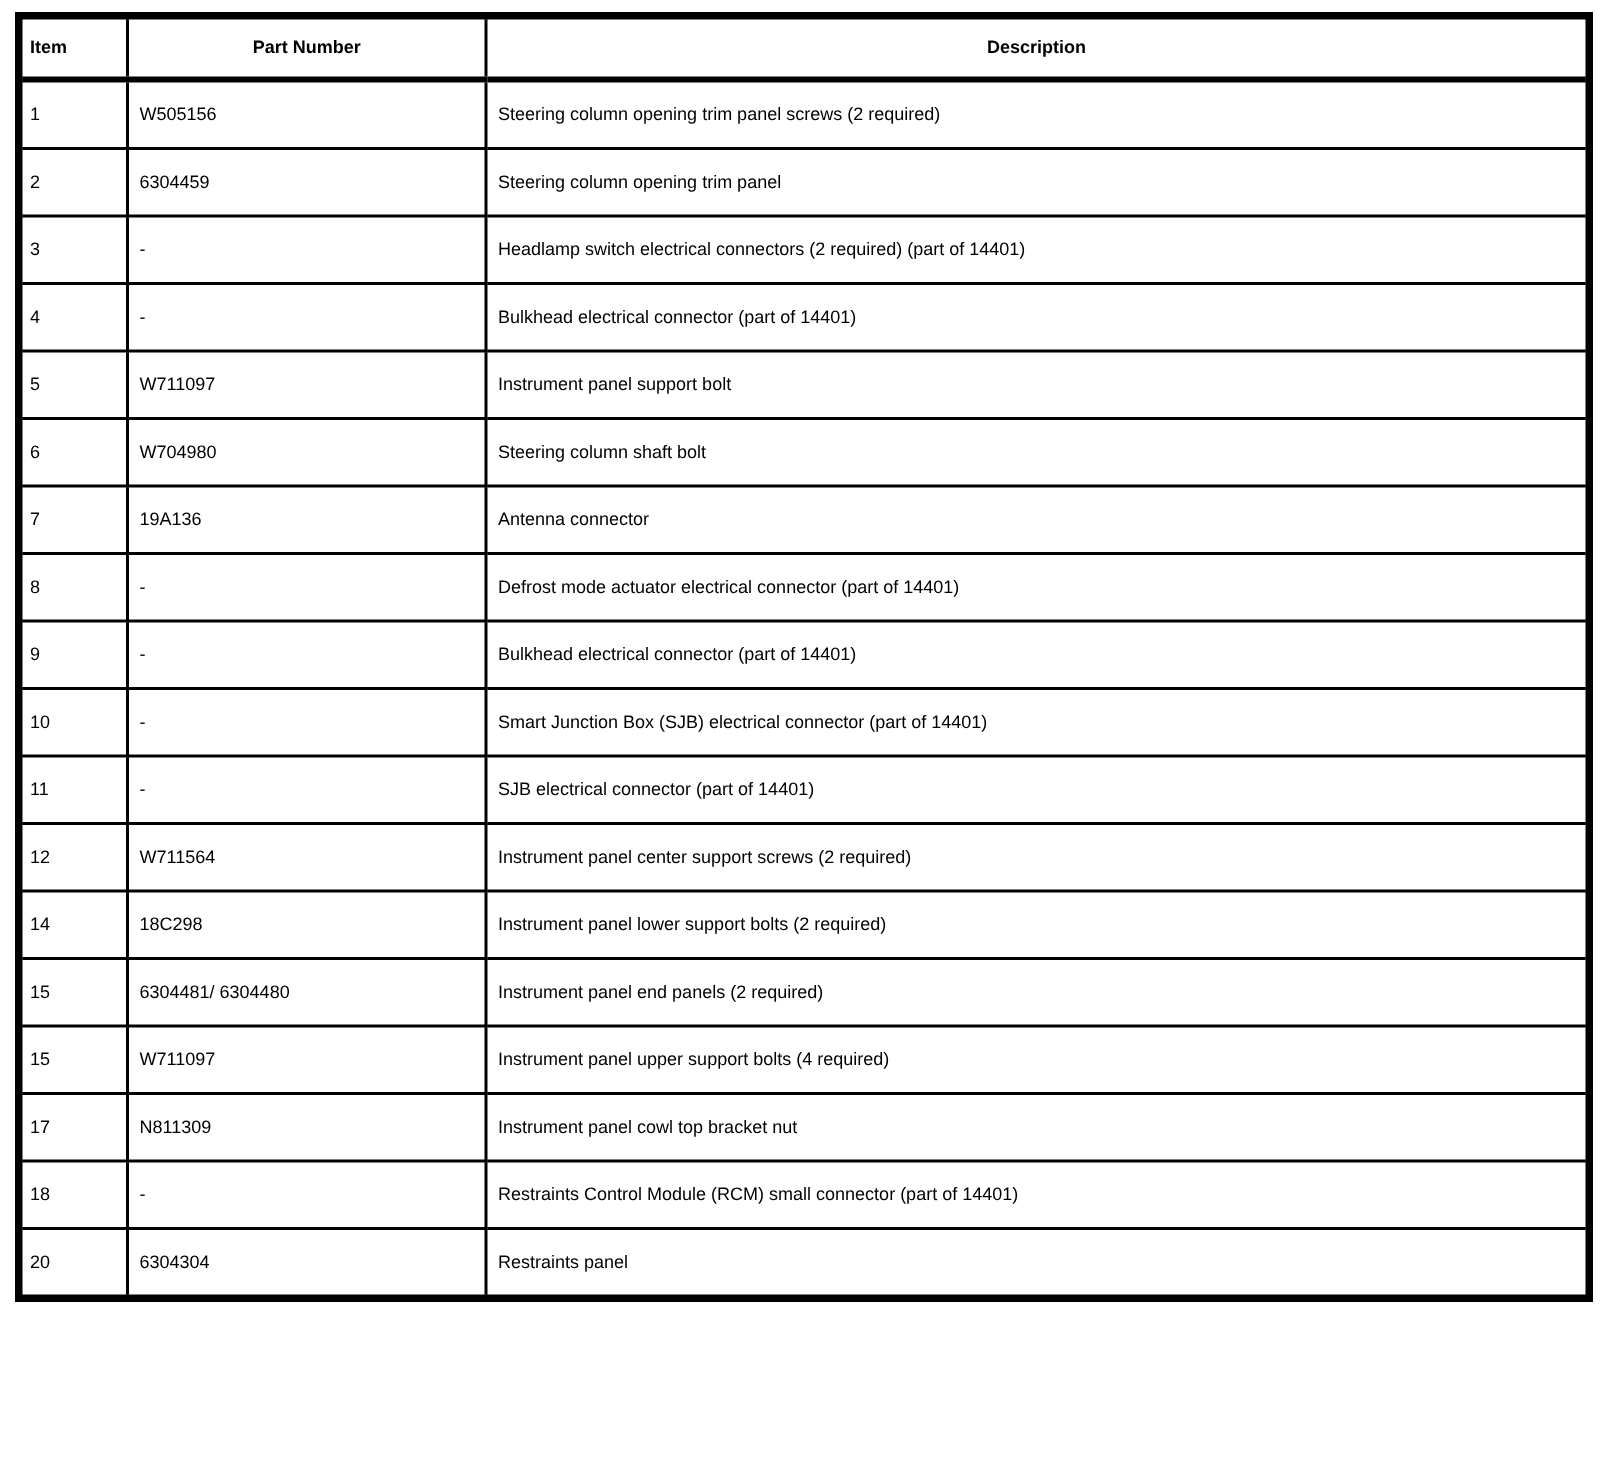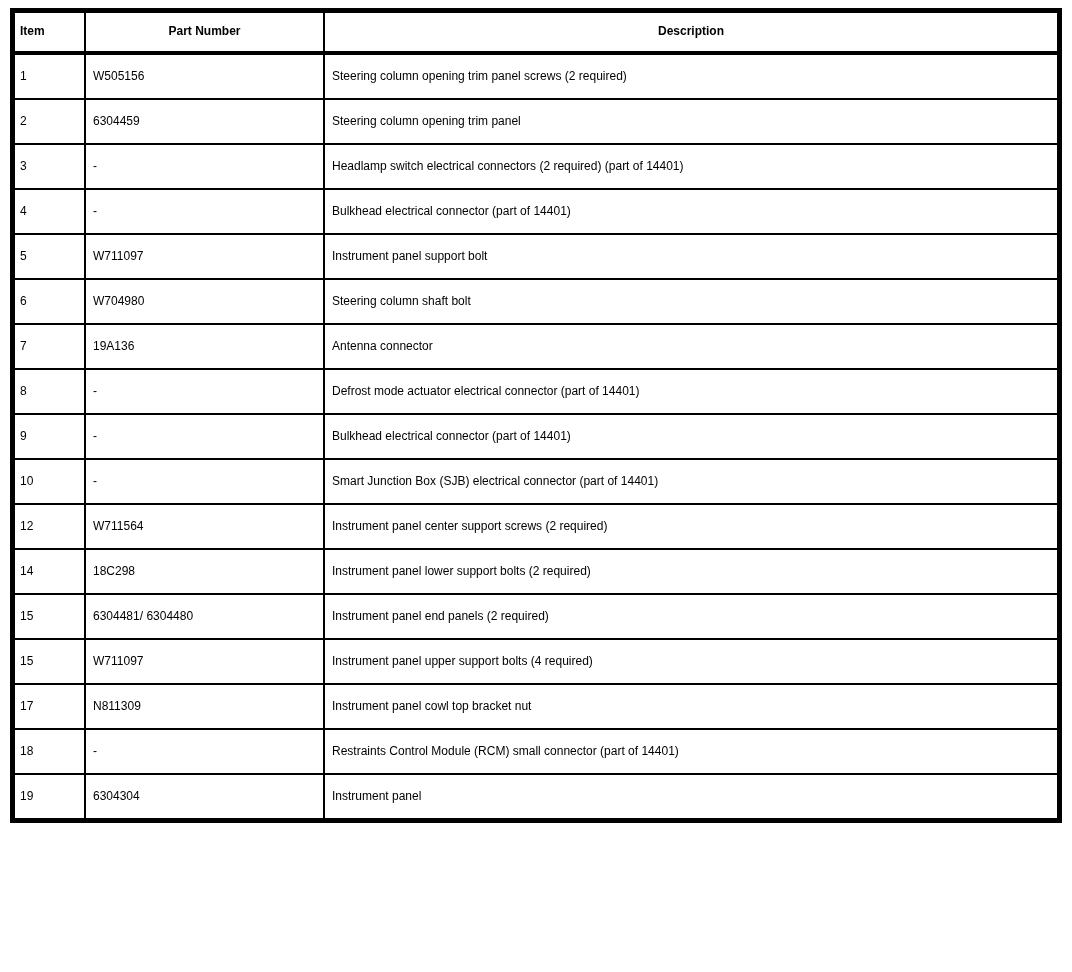--- a/index.html
+++ b/index.html
@@ -123,20 +123,25 @@
     <td class="cell-part">-</td>
     <td class="cell-desc">Bulkhead electrical connector (part of 14401)</td>
   </tr>
 
   <tr>
     <td class="cell-item">10</td>
     <td class="cell-part">-</td>
     <td class="cell-desc">Smart Junction Box (SJB) electrical connector (part of 14401)</td>
   </tr>
 
+  <tr>
+    <td class="cell-item">11</td>
+    <td class="cell-part">-</td>
+    <td class="cell-desc">SJB electrical connector (part of 14401)</td>
+  </tr>
 
   <tr>
     <td class="cell-item">12</td>
     <td class="cell-part">W711564</td>
     <td class="cell-desc">Instrument panel center support screws (2 required)</td>
   </tr>
 
 
   <tr>
     <td class="cell-item">14</td>
@@ -162,19 +167,19 @@
     <td class="cell-desc">Instrument panel cowl top bracket nut</td>
   </tr>
 
   <tr>
     <td class="cell-item">18</td>
     <td class="cell-part">-</td>
     <td class="cell-desc">Restraints Control Module (RCM) small connector (part of 14401)</td>
   </tr>
 
   <tr>
-    <td class="cell-item">19</td>
+    <td class="cell-item">20</td>
     <td class="cell-part">6304304</td>
-    <td class="cell-desc">Instrument panel</td>
+    <td class="cell-desc">Restraints panel</td>
   </tr>
 </tbody>
   </table>
 </div>
 
 </body></html>

